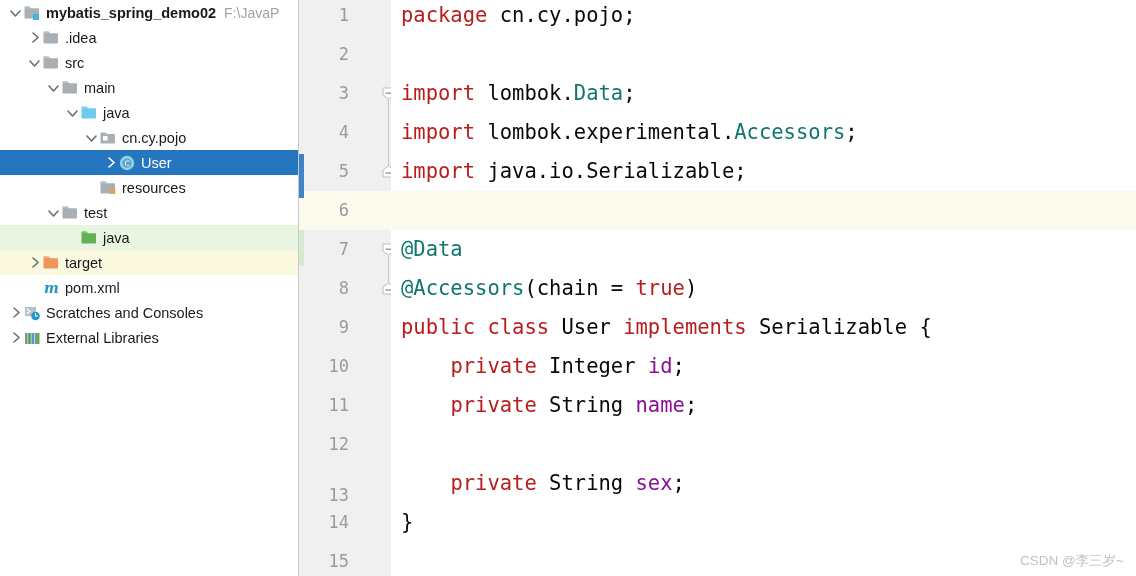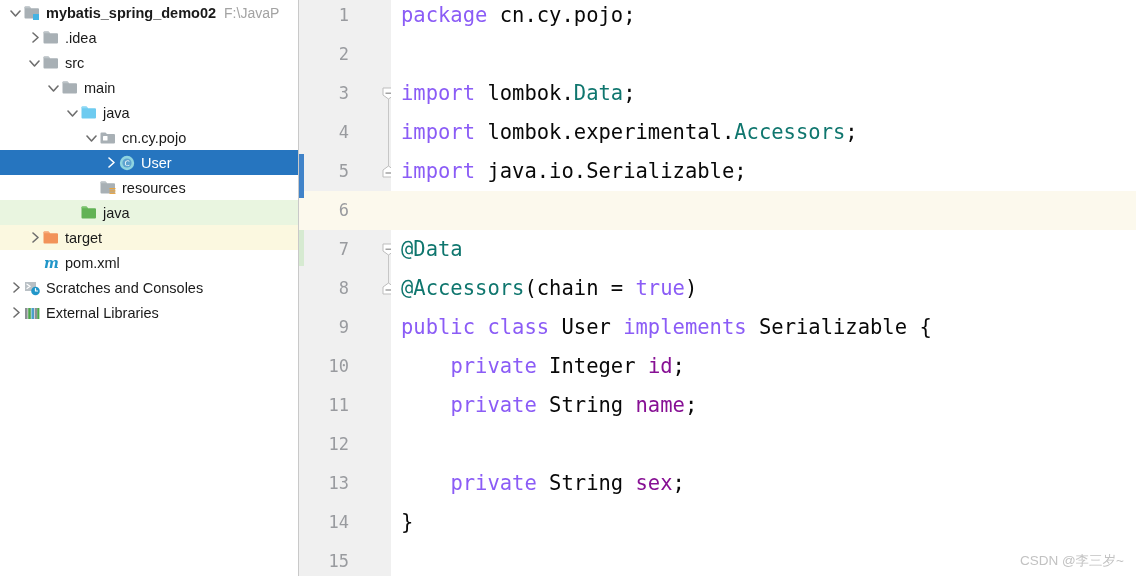--- a/index.html
+++ b/index.html
@@ -142,21 +142,21 @@
   .cline {
     position: absolute;
     left: 10px;
     height: 39px;
     line-height: 39px;
     font-family: "DejaVu Sans Mono", monospace;
     font-size: 20.5px;
     white-space: pre;
     color: #080808;
   }
-  .kw { color: #8b5cf6; }
+  .kw { color: #b91c1c; }
   .ann { color: #0f766e; }
   .fld { color: #871094; }
   .pln { color: #080808; }
 
   
   #watermark {
     position: absolute;
     right: 12px;
     bottom: 6px;
     font-size: 13.5px;
@@ -285,20 +285,35 @@
         <div class="ticon">
           <svg width="17" height="16" viewBox="0 0 17 16">
             <path d="M0.5 2.5 a1 1 0 0 1 1-1 h4 l1.5 1.8 h7 a1 1 0 0 1 1 1 v8.2 a1 1 0 0 1 -1 1 h-12.5 a1 1 0 0 1 -1 -1 z" fill="#a8b0b5"></path>
             <path d="M0.5 2.5 a1 1 0 0 1 1-1 h4 l1.5 1.8 h-6.5 z" fill="#bcc3c7"></path>
             <rect x="9.5" y="8" width="6" height="1.3" fill="#e8a33d"></rect>
             <rect x="9.5" y="10.3" width="6" height="1.3" fill="#e8a33d"></rect>
             <rect x="9.5" y="12.6" width="6" height="1.3" fill="#e8a33d"></rect>
           </svg>
         </div>
         <span class="tlabel">resources</span>
+      </div>
+      <div class="tree-row">
+        <div style="flex: 0 0 46px;"></div>
+        <div class="arrow">
+          <svg width="12" height="12" viewBox="0 0 12 12">
+            <path d="M1 4 L5.5 9 L10 4" fill="none" stroke="#6e6e6e" stroke-width="1.6" stroke-linecap="round" stroke-linejoin="round"></path>
+          </svg>
+        </div>
+        <div class="ticon">
+          <svg width="17" height="16" viewBox="0 0 17 16">
+            <path d="M0.5 2.5 a1 1 0 0 1 1-1 h4 l1.5 1.8 h7 a1 1 0 0 1 1 1 v8.2 a1 1 0 0 1 -1 1 h-12.5 a1 1 0 0 1 -1 -1 z" fill="#a8b0b5"></path>
+            <path d="M0.5 2.5 a1 1 0 0 1 1-1 h4 l1.5 1.8 h-6.5 z" fill="#bcc3c7"></path>
+          </svg>
+        </div>
+        <span class="tlabel">test</span>
       </div>
       <div class="tree-row tint-green">
         <div style="flex: 0 0 65px;"></div>
         <div class="arrow-spacer"></div>
         <div class="ticon">
           <svg width="17" height="16" viewBox="0 0 17 16">
             <path d="M0.5 2.5 a1 1 0 0 1 1-1 h4 l1.5 1.8 h7 a1 1 0 0 1 1 1 v8.2 a1 1 0 0 1 -1 1 h-12.5 a1 1 0 0 1 -1 -1 z" fill="#62b255"></path>
             <path d="M0.5 2.5 a1 1 0 0 1 1-1 h4 l1.5 1.8 h-6.5 z" fill="#7cc56f"></path>
           </svg>
         </div>
@@ -394,21 +409,21 @@
         <div class="gnum" style="top: 74px;">3</div>
         <div class="gnum" style="top: 113px;">4</div>
         <div class="gnum" style="top: 152px;">5</div>
         <div class="gnum" style="top: 191px;">6</div>
         <div class="gnum" style="top: 230px;">7</div>
         <div class="gnum" style="top: 269px;">8</div>
         <div class="gnum" style="top: 308px;">9</div>
         <div class="gnum" style="top: 347px;">10</div>
         <div class="gnum" style="top: 386px;">11</div>
         <div class="gnum" style="top: 425px;">12</div>
-        <div class="gnum" style="top: 464px;">13</div>
+        <div class="gnum" style="top: 476px;">13</div>
         <div class="gnum" style="top: 503px;">14</div>
         <div class="gnum" style="top: 542px;">15</div>
       </div>
     <div id="code">
         <div class="caret-row" style="top: 191px;"></div>
         <div class="cline" style="top: -4px;"><span class="kw">package</span><span class="pln"> cn.cy.pojo;</span></div>
         <div class="cline" style="top: 35px;"></div>
         <div class="cline" style="top: 74px;"><span class="kw">import</span><span class="pln"> lombok.</span><span class="ann">Data</span><span class="pln">;</span></div>
         <div class="cline" style="top: 113px;"><span class="kw">import</span><span class="pln"> lombok.experimental.</span><span class="ann">Accessors</span><span class="pln">;</span></div>
         <div class="cline" style="top: 152px;"><span class="kw">import</span><span class="pln"> java.io.Serializable;</span></div>

